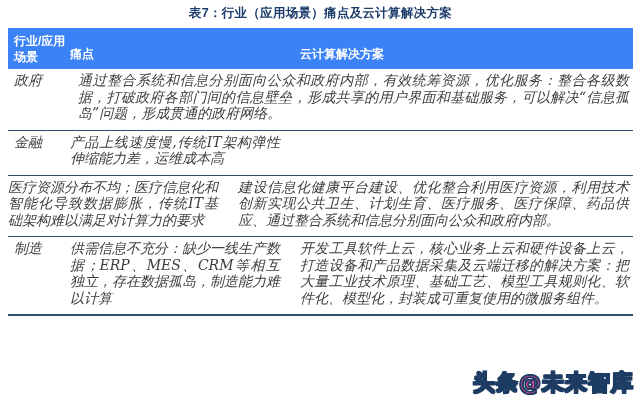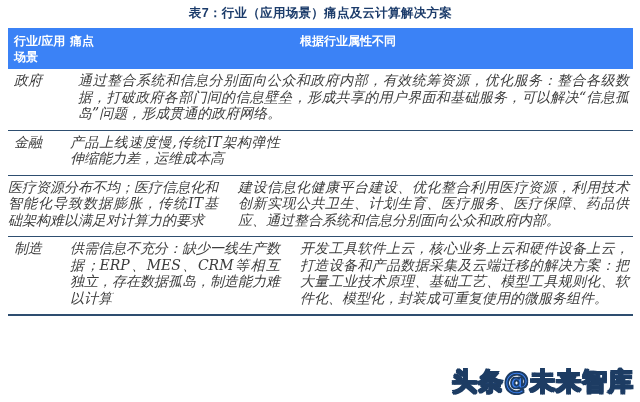--- a/index.html
+++ b/index.html
@@ -59,49 +59,49 @@
     flex: 0 0 222px;
     padding-right: 12px;
     text-align: justify;
   }
   .col-solution {
     flex: 1 1 auto;
     padding-left: 8px;
     padding-right: 4px;
     text-align: justify;
   }
-  .thead .col-pain, .thead .col-solution { text-align: left; }
+  .thead .col-pain, .thead .col-solution { text-align: left; margin-top: 13px; }
   .watermark {
     position: absolute;
     right: 6px;
     bottom: 4px;
-    font-size: 25px;
+    font-size: 22px;
     font-weight: bold;
     font-family: "DejaVu Sans", sans-serif;
-    color: #3b82f6;
+    color: #ec4899;
     -webkit-text-stroke: 1.3px #1d3c63;
     text-shadow: 1px 1px 0 #1d3c63, -1px -1px 0 #1d3c63, 1px -1px 0 #1d3c63, -1px 1px 0 #1d3c63;
     letter-spacing: 1px;
     white-space: nowrap;
     text-align: center;
   }
 </style>
 </head>
 <body>
 
 <div class="page">
 
   <div class="table-title">表7：行业（应用场景）痛点及云计算解决方案</div>
 
   <div class="table">
 
     <div class="thead">
       <div class="col-industry">行业/应用场景</div>
       <div class="col-pain">痛点</div>
-      <div class="col-solution">根据行业属性不同</div>
+      <div class="col-solution">云计算解决方案</div>
     </div>
 
     <div class="tbody">
 
       <div class="row">
         <div class="col-industry">政府</div>
         <div class="col-solution">通过整合系统和信息分别面向公众和政府内部，有效统筹资源，优化服务：整合各级数据，打破政府各部门间的信息壁垒，形成共享的用户界面和基础服务，可以解决“信息孤岛”问题，形成贯通的政府网络。</div>
       </div>
 
       <div class="row">

